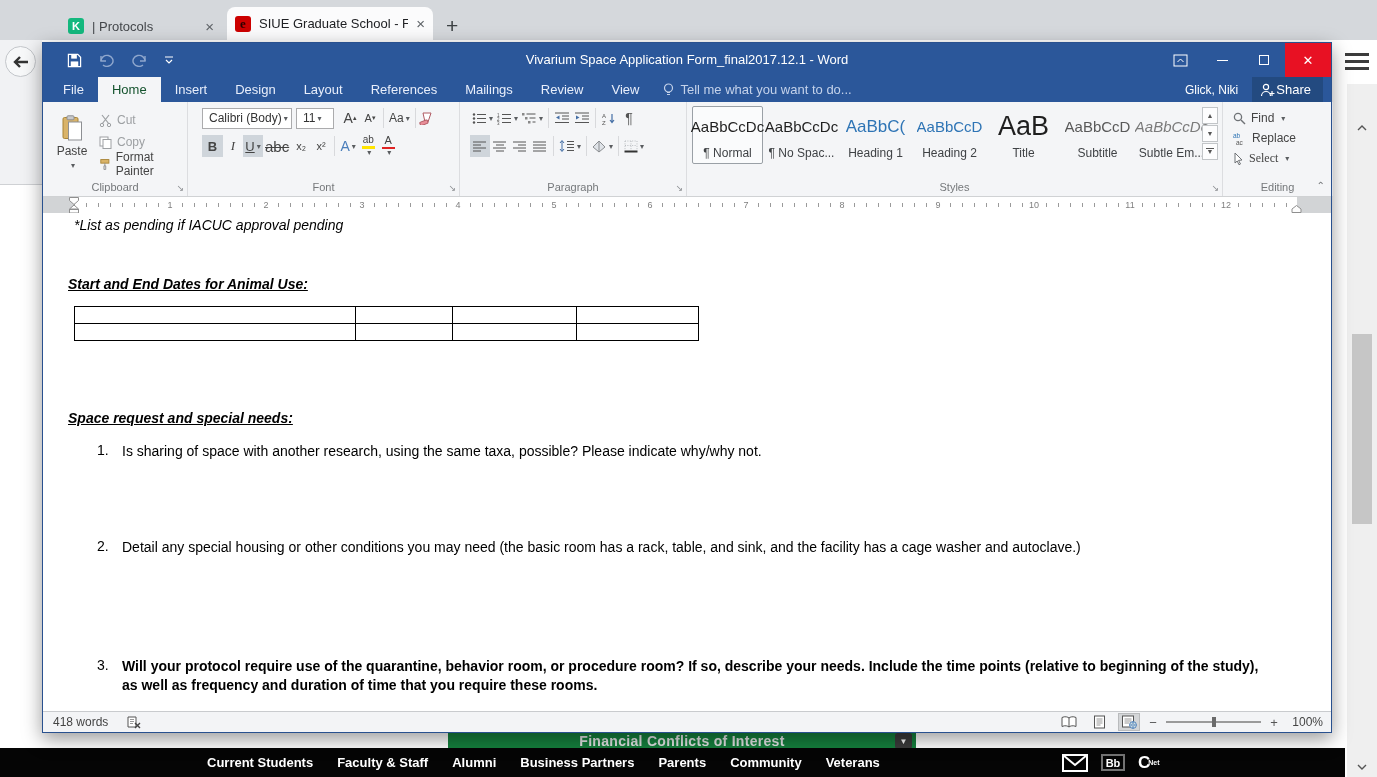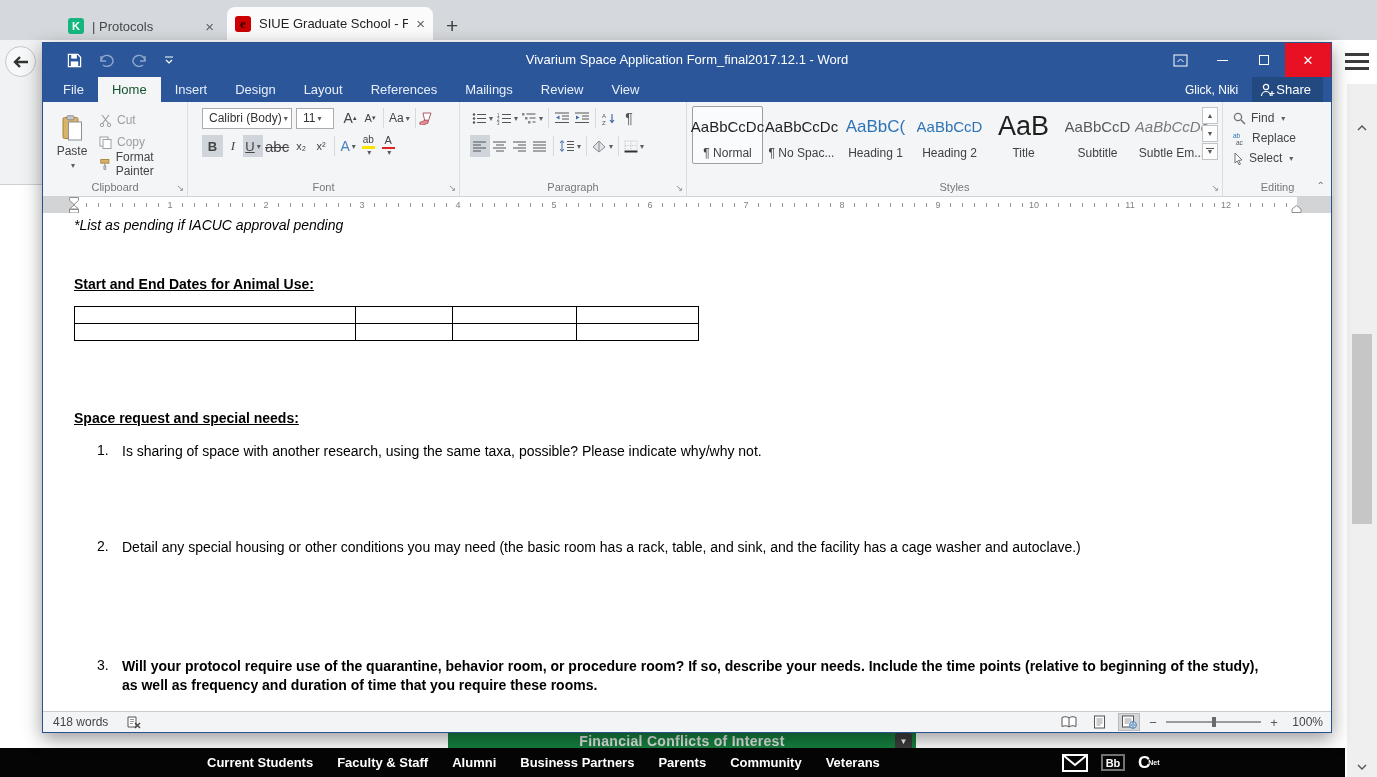--- a/index.html
+++ b/index.html
@@ -142,21 +142,21 @@
                  background:repeating-linear-gradient(to right,#9a9a9a 0 1px,transparent 1px 12px); }
   .rnum { position:absolute; top:2px; transform:translateX(-50%); font-size:9px; color:#7f7f7f;
           background:#fff; padding:0 3px; line-height:12px; }
   #indent-markers { position:absolute; left:25px; top:0; }
   #right-indent { position:absolute; left:1248px; top:8px; }
 
   
   #doc { position:absolute; left:0; top:170px; width:100%; height:500px; background:#fff; overflow:hidden;
          font-size:14px; color:#000; }
   .dnote { position:absolute; left:31px; top:4px; font-style:italic; }
-  .dhead { position:absolute; left:31px; font-weight:bold; text-decoration:underline; }
+  .dhead { position:absolute; left:25px; font-weight:bold; text-decoration:underline;font-style:italic; }
   #dhead1 { top:63px; }
   #dhead2 { top:197px; }
   #dtable { position:absolute; left:31px; top:93px; border-collapse:collapse; }
   #dtable th, #dtable td { border:1px solid #000; font-weight:normal; font-size:14px; padding:0 2px; }
   #dtable th { text-align:center; vertical-align:middle; height:37px; line-height:17px; }
   #dtable td { height:17px; }
   .ditem { position:absolute; left:54px; display:flex; }
   .inum { width:25px; flex:none; }
   .itext { line-height:19px; }
   #item1 { top:229px; } #item2 { top:325px; }
@@ -292,20 +292,27 @@
   <div id="menubar">
     <span class="mtab">File</span>
     <span class="mtab active">Home</span>
     <span class="mtab">Insert</span>
     <span class="mtab">Design</span>
     <span class="mtab">Layout</span>
     <span class="mtab">References</span>
     <span class="mtab">Mailings</span>
     <span class="mtab">Review</span>
     <span class="mtab">View</span>
+    <span id="tellme">
+      <svg width="11" height="14" viewBox="0 0 11 14">
+        <circle cx="5.5" cy="5" r="4" fill="none" stroke="#c4d2ea" stroke-width="1.2"></circle>
+        <path d="M4 9.5 h3 M4 11.5 h3" stroke="#c4d2ea" stroke-width="1.2"></path>
+      </svg>
+      <span>Tell me what you want to do...</span>
+    </span>
     <span id="mb-right">
       <span id="account">Glick, Niki</span>
       <span id="share-btn">
         <svg width="16" height="14" viewBox="0 0 16 14">
           <circle cx="6" cy="4" r="2.6" fill="none" stroke="#fff" stroke-width="1.2"></circle>
           <path d="M1.5 13 a4.5 4.5 0 0 1 9 0" fill="none" stroke="#fff" stroke-width="1.2"></path>
           <path d="M12 8 v5 M9.5 10.5 h5" stroke="#fff" stroke-width="1.2"></path>
         </svg>
         <span>Share</span>
       </span>
@@ -551,21 +558,21 @@
         </svg>
         <span>Find</span>
       </div>
       <div class="ecmd" style="top:26px;">
         <svg width="14" height="13" viewBox="0 0 14 13">
           <text x="0" y="6" font-size="6.5" fill="#2e74b5">ab</text>
           <text x="3" y="12.5" font-size="6.5" fill="#555">ac</text>
         </svg>
         <span>Replace</span>
       </div>
-      <div class="ecmd dd" style="top:46px;">
+      <div class="ecmd dd" style="top:46px;font-family:Liberation Serif, serif;">
         <svg width="11" height="13" viewBox="0 0 11 13">
           <path d="M2 1 L9 8 L5.5 8.4 L7.5 12 L6 12.8 L4.2 9 L2 11 z" fill="#fff" stroke="#6f7276"></path>
         </svg>
         <span>Select</span>
       </div>
       <div class="glabel">Editing</div>
     </div>
 
     <div id="ribbon-collapse">⌃</div>
   </div>

